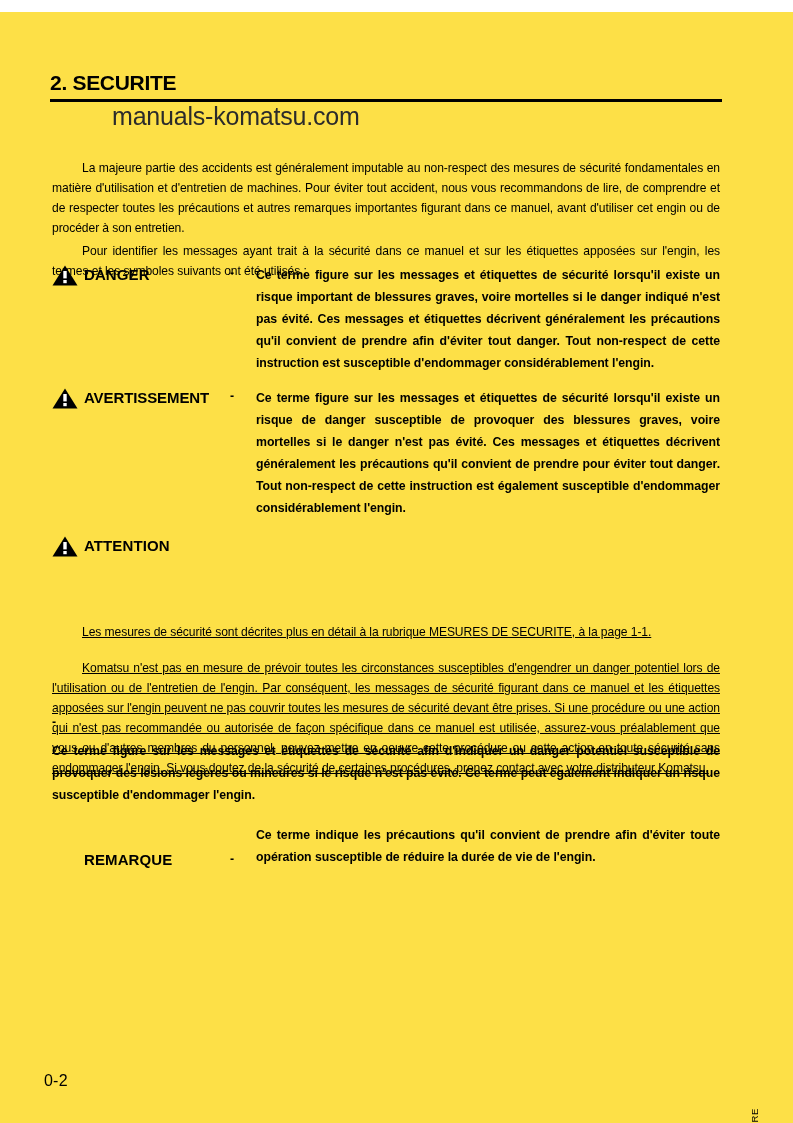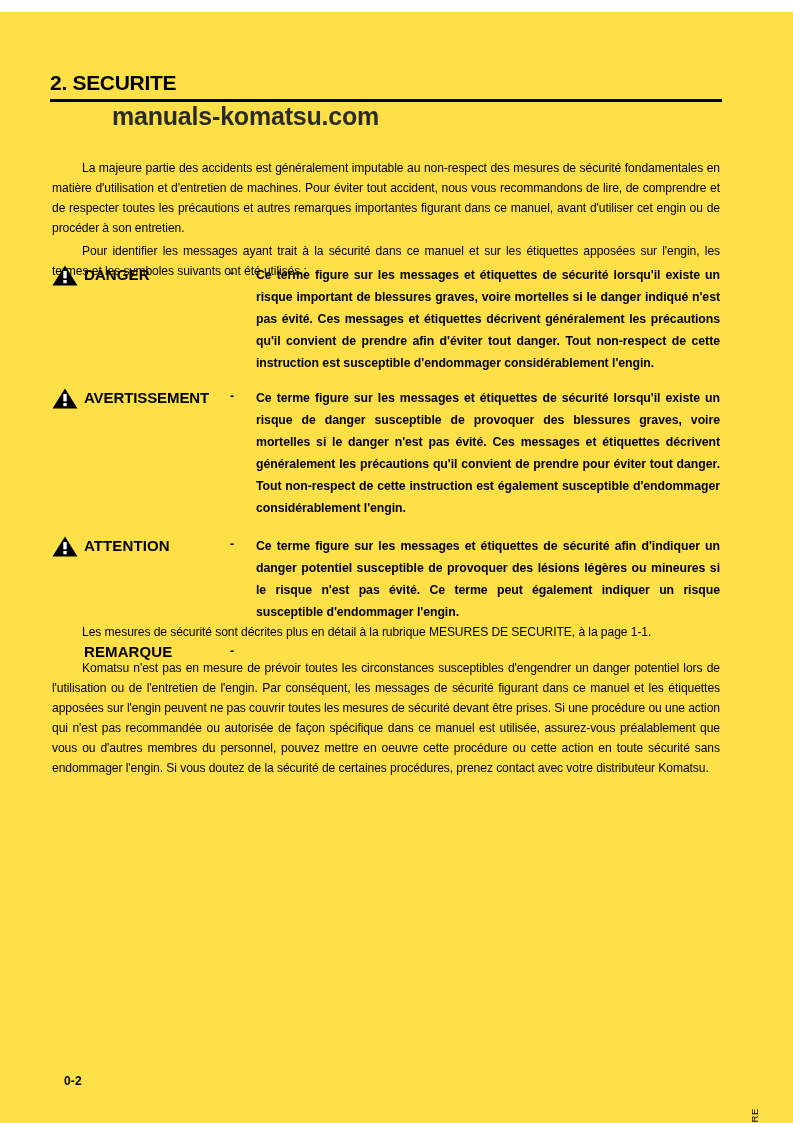--- a/index.html
+++ b/index.html
@@ -46,21 +46,21 @@
     top: 29px;
     width: 672px;
     height: 2.5px;
     background: #000000;
   }
   .watermark {
     position: absolute;
     left: 62px;
     top: 31px;
     font-size: 25px;
-    font-weight: bold;
+    font-weight: normal;
     letter-spacing: -0.2px;
     line-height: 30px;
     color: #2b2b2b;
     white-space: nowrap;
   }
 
   
   .content {
     position: absolute;
     left: 52px;
@@ -87,21 +87,21 @@
     top: 252px;
     width: 668px;
   }
   .term-row {
     position: relative;
     display: flex;
     align-items: flex-start;
   }
   .term-row.danger { margin-top: 0px; }
   .term-row.avertissement { margin-top: 13px; }
-  .term-row.attention { margin-top: 16px; }
+  .term-row.attention { margin-top: 16px; flex-direction: column; }
   .term-row.remarque { margin-top: 18px; align-items: flex-end; }
 
   .term-head {
     width: 178px;
     flex: 0 0 178px;
     display: flex;
     align-items: flex-start;
     padding-top: 1px;
     box-sizing: border-box;
   }
@@ -144,31 +144,31 @@
     text-align: justify;
     letter-spacing: -0.05px;
   }
 
   
   .tail {
     position: absolute;
     left: 52px;
     top: 610px;
     width: 668px;
+    text-decoration: underline;
   }
 
   
   .page-number {
     position: absolute;
-    left: 64px;
+    left: 44px;
     top: 1061px;
-    font-size: 12px;
+    font-size: 16px;
     line-height: 16px;
     letter-spacing: 0.2px;
-    font-weight: bold;
   }
   .side-code {
     position: absolute;
     right: 33px;
     bottom: 27px;
     font-size: 9.5px;
     letter-spacing: 0.6px;
     line-height: 11px;
     white-space: nowrap;
     transform: rotate(-90deg);
@@ -238,20 +238,21 @@
       <div class="term-dash">-</div>
       <div class="term-desc">Ce terme figure sur les messages et étiquettes de sécurité afin d'indiquer un danger potentiel susceptible de provoquer des lésions légères ou mineures si le risque n'est pas évité. Ce terme peut également indiquer un risque susceptible d'endommager l'engin.</div>
     </div>
 
     <div class="term-row remarque">
       <div class="term-head">
         <span class="icon-spacer"></span>
         <span class="term-label">REMARQUE</span>
       </div>
       <div class="term-dash">-</div>
+      <div class="term-desc">Ce terme indique les précautions qu'il convient de prendre afin d'éviter toute opération susceptible de réduire la durée de vie de l'engin.</div>
     </div>
 
   </div>
 
   <div class="tail">
     <p class="para indent">Les mesures de sécurité sont décrites plus en détail à la rubrique MESURES DE SECURITE, à la page 1-1.</p>
     <div class="gap-md"></div>
     <p class="para indent">Komatsu n'est pas en mesure de prévoir toutes les circonstances susceptibles d'engendrer un danger potentiel lors de l'utilisation ou de l'entretien de l'engin. Par conséquent, les messages de sécurité figurant dans ce manuel et les étiquettes apposées sur l'engin peuvent ne pas couvrir toutes les mesures de sécurité devant être prises. Si une procédure ou une action qui n'est pas recommandée ou autorisée de façon spécifique dans ce manuel est utilisée, assurez-vous préalablement que vous ou d'autres membres du personnel, pouvez mettre en oeuvre cette procédure ou cette action en toute sécurité sans endommager l'engin. Si vous doutez de la sécurité de certaines procédures, prenez contact avec votre distributeur Komatsu.</p>
   </div>
 

